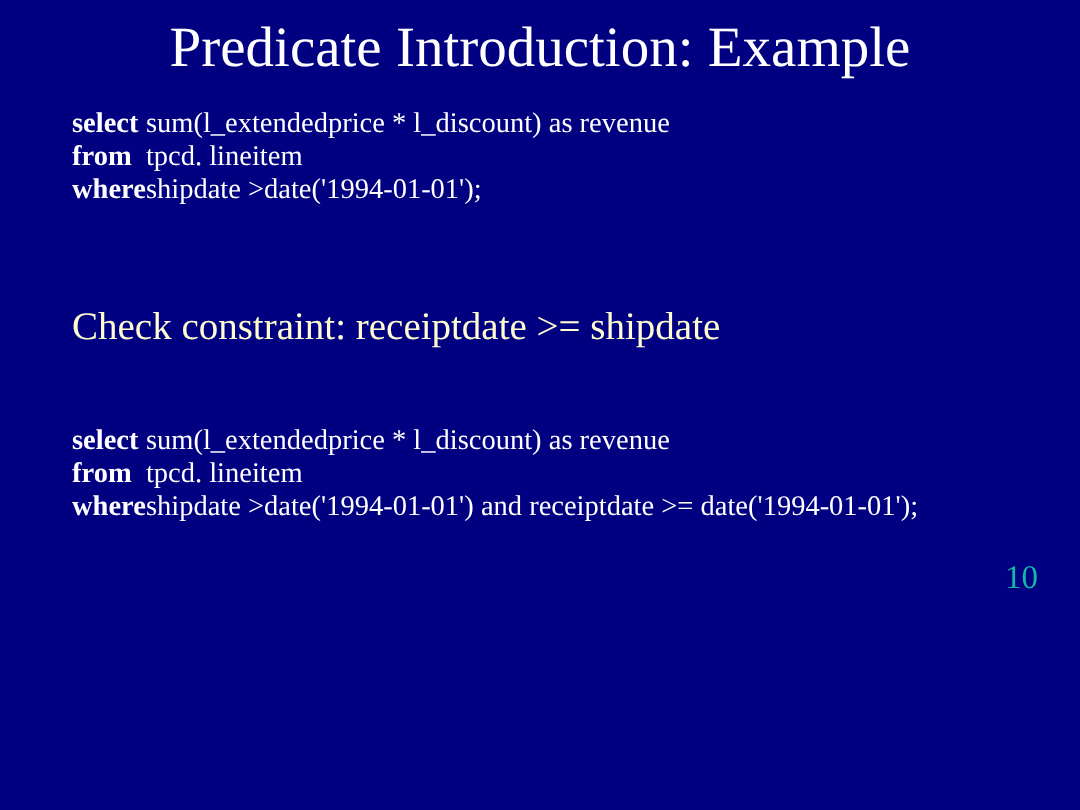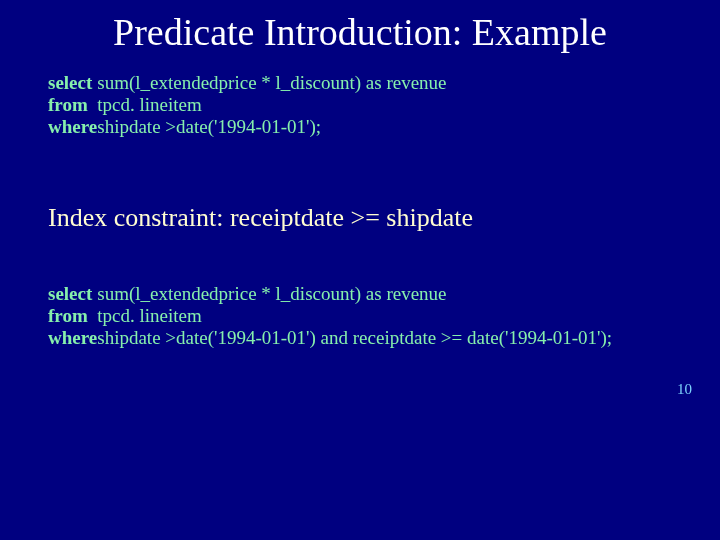--- a/index.html
+++ b/index.html
@@ -22,21 +22,21 @@
     font-size: 38px;
     text-align: center;
     padding-top: 10px;
     padding-bottom: 18px;
   }
   .content {
     padding-left: 48px;
     padding-right: 30px;
   }
   .sql-block {
-    color: #86efac;
+    color: #ffffff;
     font-size: 19px;
   }
   .sql-block table {
     border-collapse: collapse;
   }
   .sql-block td {
     padding: 0;
     vertical-align: top;
   }
   .kw {
@@ -51,22 +51,22 @@
     margin-bottom: 48px;
     line-height: 1.25;
   }
   .body-text .b {
     font-weight: normal;
   }
   .pagenum {
     position: absolute;
     right: 28px;
     bottom: 14px;
-    color: #7dd3fc;
-    font-size: 15px;
+    color: #14b8a6;
+    font-size: 22px;
   }
 </style>
 </head>
 <body>
 
 <div class="slide">
 
   <div class="title">Predicate Introduction: Example</div>
 
   <div class="content">
@@ -85,21 +85,21 @@
         <tr>
           <td class="kw">where</td>
           <td>shipdate &gt;date('1994-01-01');</td>
         </tr>
       </tbody>
         </table>
     </div>
 
     <div class="body-text">
       <div>
-        <span>Index constraint: </span><span class="b">receiptdate &gt;= shipdate</span>
+        <span>Check constraint: </span><span class="b">receiptdate &gt;= shipdate</span>
       </div>
     </div>
 
     <div class="sql-block">
       <table>
         <tbody>
             <tr>
           <td class="kw">select</td>
           <td>sum(l_extendedprice * l_discount) as revenue</td>
         </tr>

